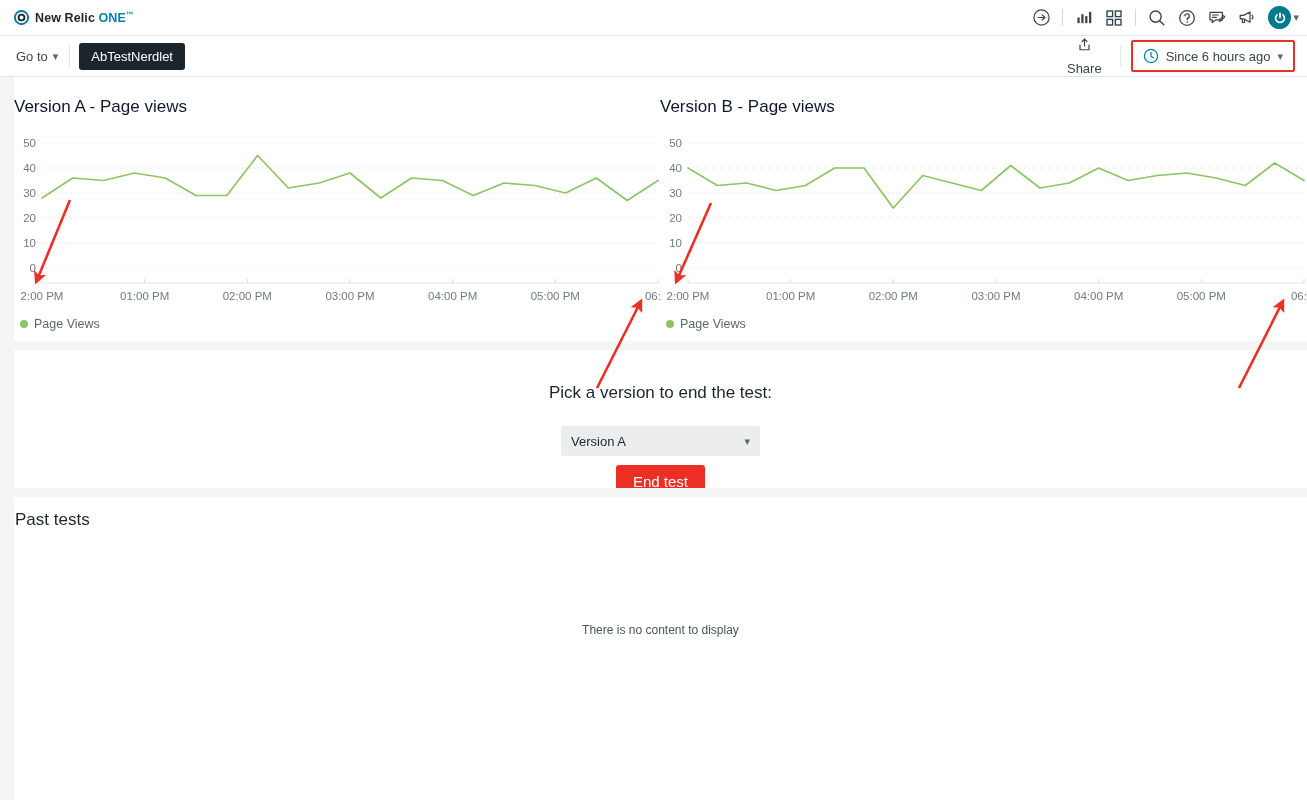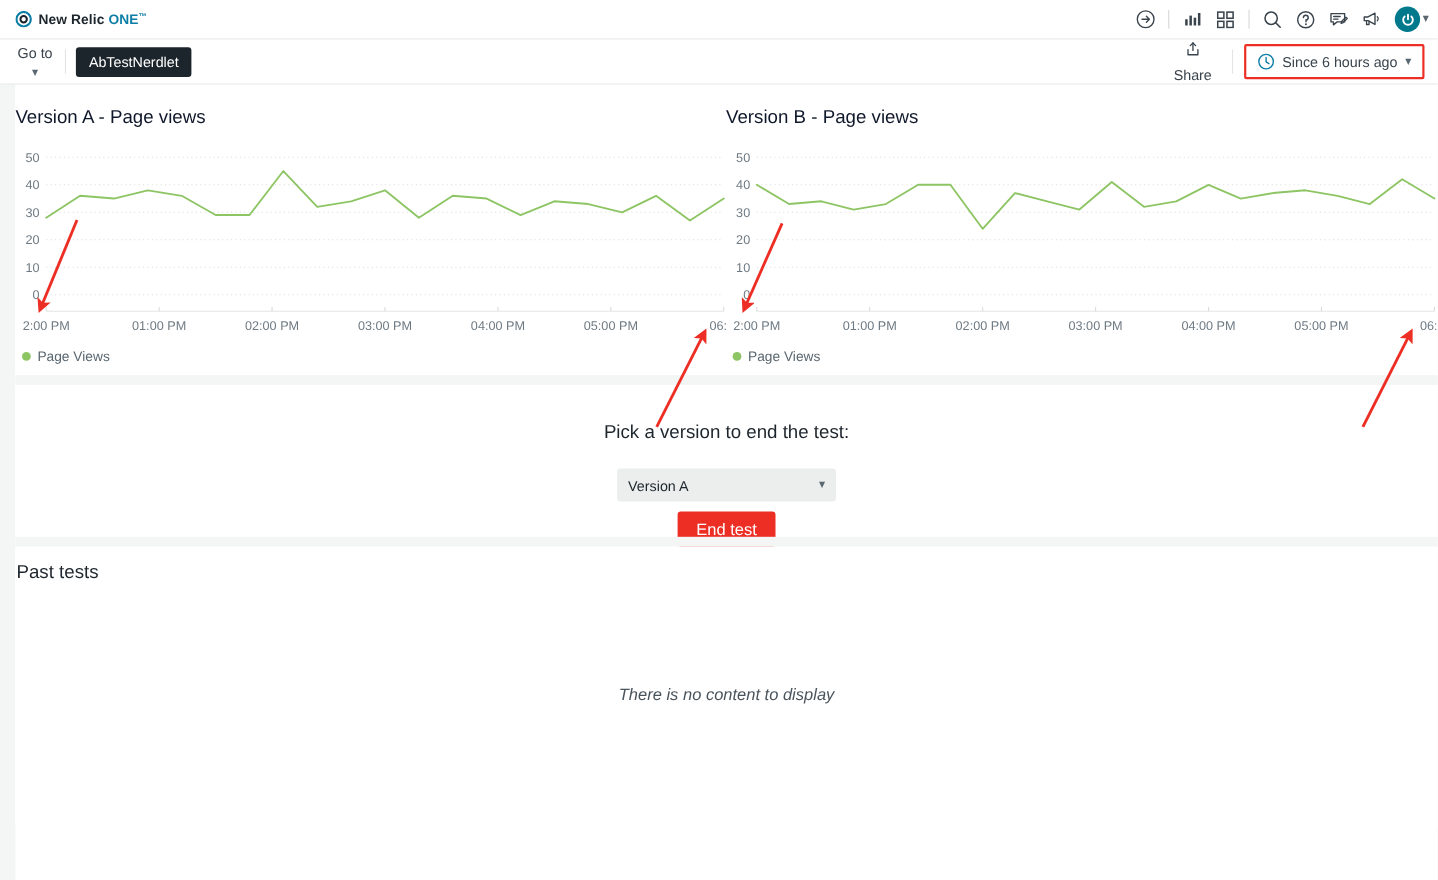--- a/index.html
+++ b/index.html
@@ -48,21 +48,21 @@
   .caret-sm { color: #5a6771; font-size: 11px; line-height: 1; }
 
   
   .sub-bar {
     position: absolute; top: 36px; left: 0; width: 1307px; height: 41px;
     background: #ffffff; display: flex; align-items: center;
     border-bottom: 1px solid #e3e4e4;
   }
   .goto {
     margin-left: 16px; font-size: 13px; color: #3a444d;
-    display: flex; align-items: center; gap: 5px; cursor: pointer; flex-direction: column;
+    display: flex; align-items: center; gap: 5px; cursor: pointer;
   }
   .sub-divider { width: 1px; height: 22px; background: #e3e4e4; margin: 0 9px 0 11px; }
   .nerdlet-pill {
     background: #1d252c; color: #ffffff; font-size: 13px;
     padding: 6px 12px; border-radius: 3px; white-space: nowrap; cursor: pointer;
   }
   .sub-right { margin-left: auto; display: flex; align-items: center; margin-right: 12px; }
   .share-btn {
     display: flex; align-items: center; gap: 6px;
     font-size: 13px; color: #3a444d; cursor: pointer; padding: 5px 8px; flex-direction: column;
@@ -148,21 +148,21 @@
   .past-panel {
     position: absolute; left: 14px; top: 497px; width: 1293px; height: 255px;
     background: #ffffff;
   }
   .past-title {
     position: absolute; left: 1px; top: 13px;
     font-size: 17px; color: #1d252c;
   }
   .empty-msg {
     position: absolute; left: 0; right: 0; top: 126px;
-    text-align: center; font-size: 15px; color: #4a545c; font-style: italic;
+    text-align: center; font-size: 12px; color: #4a545c;
   }
 
   
   .footer-panel {
     position: absolute; left: 14px; top: 752px; width: 1293px; height: 48px;
     background: #ffffff;
   }
   .update-token-btn {
     position: absolute; left: 0px; top: 7px;
     height: 31px; padding: 0 14px;

